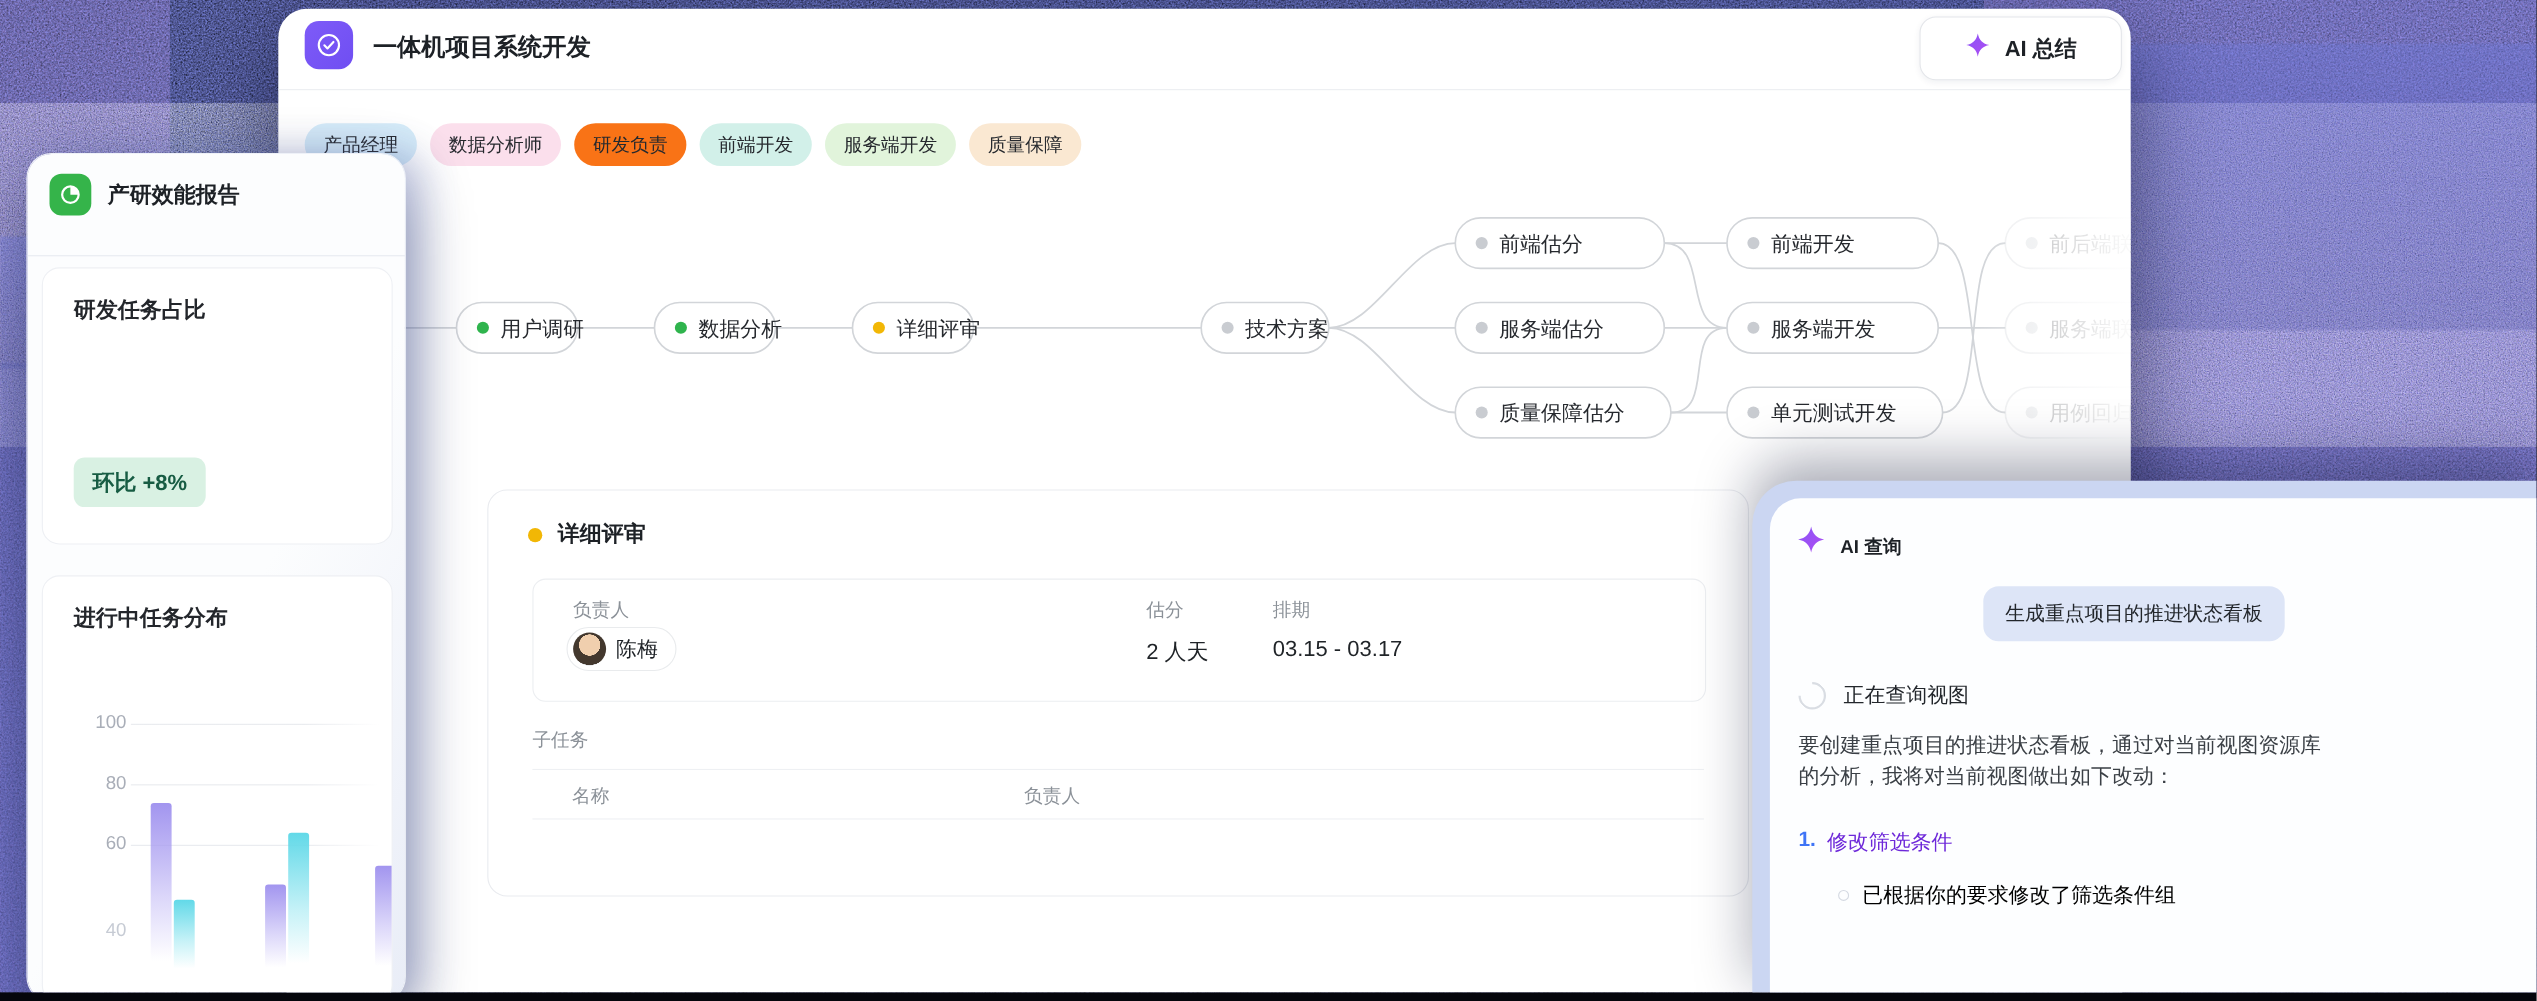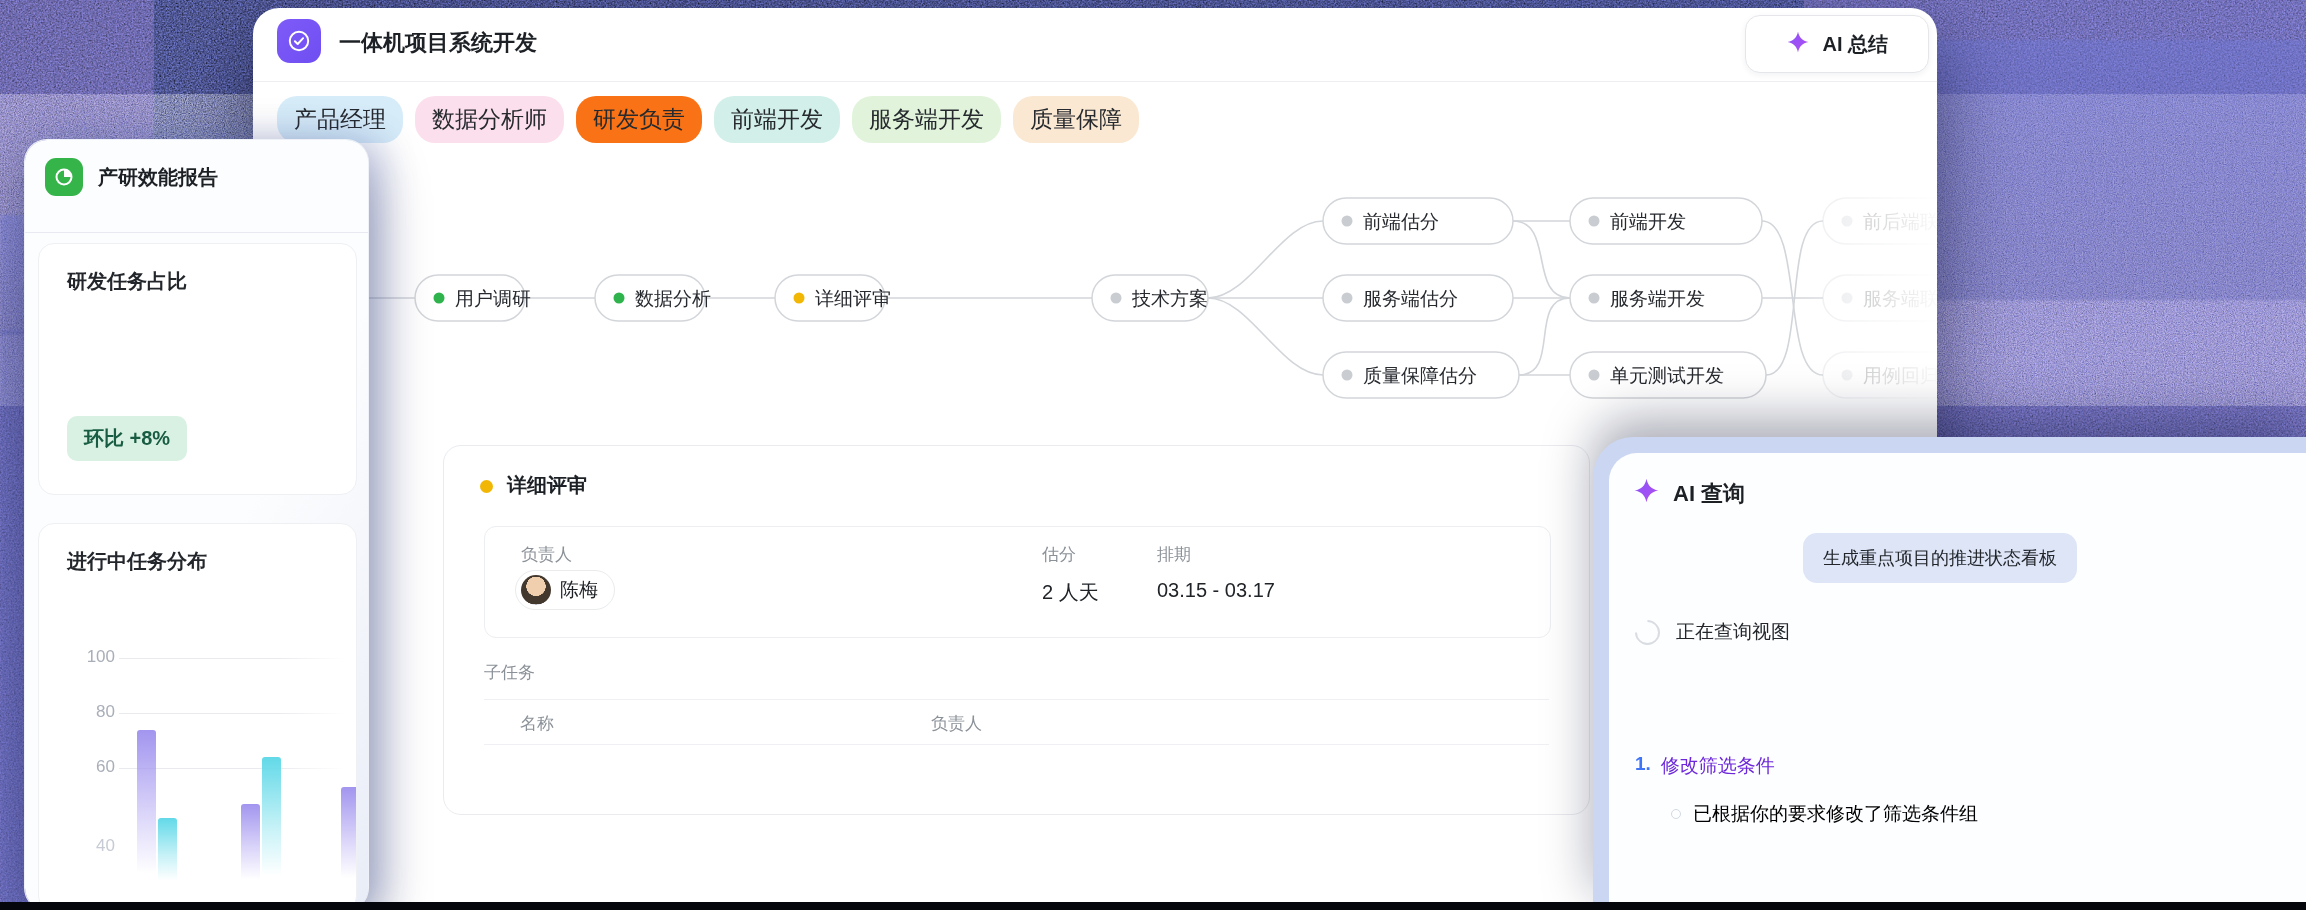--- a/index.html
+++ b/index.html
@@ -17,21 +17,21 @@
   
   #main-panel{left:253px;top:8px;width:1684px;height:902px;border-radius:26px;overflow:hidden;z-index:2;}
   #mp-icon{position:absolute;left:24px;top:11px;width:44px;height:44px;border-radius:13px;
            background:linear-gradient(135deg,#7e5bf8,#6f4ef2);display:flex;align-items:center;justify-content:center;}
   #mp-title{position:absolute;left:86px;top:20px;font-size:22px;font-weight:700;}
   #ai-btn{position:absolute;right:8px;top:7px;height:56px;padding:0 40px;border-radius:15px;border:1px solid #e4e6ea;
           background:#fff;display:flex;align-items:center;gap:12px;font-size:20px;font-weight:600;cursor:pointer;
           box-shadow:0 2px 6px rgba(20,30,60,.06);}
   #mp-divider{position:absolute;left:0;top:73px;width:100%;height:1px;background:#eceef1;}
   #tags{position:absolute;left:24px;top:88px;display:flex;gap:12px;}
-  .tag{padding:8px 17px;border-radius:20px;font-size:23px;font-weight:500;color:#26292e;white-space:nowrap;cursor:pointer;}
+  .tag{padding:8px 17px;border-radius:20px;font-size:17px;font-weight:500;color:#26292e;white-space:nowrap;cursor:pointer;margin-top:16px;}
   #flow{position:absolute;left:0;top:130px;}
   .flow-label{font-size:19px;fill:#26292e;}
   
   #detail-card{position:absolute;left:190px;top:437px;width:1145px;height:368px;border:1px solid #e9ebef;border-radius:18px;background:#fff;}
   #dc-dot{position:absolute;left:36px;top:34px;width:13px;height:13px;border-radius:50%;background:#f2b705;}
   #dc-title{position:absolute;left:63px;top:26px;font-size:20px;font-weight:600;}
   #info-card{position:absolute;left:40px;top:80px;width:1065px;height:110px;border:1px solid #eceef1;border-radius:12px;}
   .field-label{position:absolute;top:16px;font-size:17px;color:#8b9198;}
   .field-value{position:absolute;top:52px;font-size:20px;color:#202428;}
   #person-pill{position:absolute;left:30px;top:43px;display:flex;align-items:center;gap:9px;border:1px solid #e9ebed;
@@ -69,21 +69,21 @@
   .ytick{position:absolute;width:48px;text-align:right;font-size:17px;color:#a9aeb8;}
   .ytick.faint{color:#c6cbd4;}
   .gridline{position:absolute;left:80px;width:226px;height:1px;background:linear-gradient(90deg,#e8eaee 70%,rgba(232,234,238,0));}
   .bar{position:absolute;width:19px;border-radius:3px 3px 0 0;}
   .bar.p{background:linear-gradient(180deg,#a295ef 0%,rgba(177,166,243,.45) 55%,rgba(200,195,250,0) 92%);}
   .bar.t{background:linear-gradient(180deg,#62d9e8 0%,rgba(130,226,238,.45) 55%,rgba(180,240,246,0) 92%);}
   
   #ai-panel{position:absolute;left:1593px;top:437px;width:713px;height:473px;z-index:4;}
   #ai-rim{position:absolute;inset:0;background:#cbd6f2;border-radius:40px 0 0 0;box-shadow:0 -18px 50px rgba(10,15,45,.35);}
   #ai-inner{position:absolute;left:16px;top:16px;right:0;bottom:0;background:#fdfeff;border-radius:28px 0 0 0;}
-  #ai-header{position:absolute;left:24px;top:24px;display:flex;align-items:center;gap:13px;font-size:22px;font-weight:700;}
+  #ai-header{position:absolute;left:24px;top:24px;display:flex;align-items:flex-end;gap:13px;font-size:17px;font-weight:700;}
   #ai-bubble{position:absolute;right:229px;top:80px;background:#dde5f7;border-radius:14px;padding:13px 20px;
              font-size:18px;color:#22262b;white-space:nowrap;}
   #ai-status{position:absolute;left:26px;top:166px;display:flex;align-items:center;gap:16px;font-size:19px;color:#23272c;}
   .spinner{width:21px;height:21px;border-radius:50%;border:2.5px solid #d9dde3;border-top-color:transparent;transform:rotate(-45deg);}
   #ai-intro{position:absolute;left:26px;top:212px;width:478px;font-size:19px;line-height:28px;color:#3b4046;}
   #ai-step{position:absolute;left:26px;top:300px;font-size:19px;display:flex;gap:10px;}
   #ai-step .num{color:#3f74f6;font-weight:600;}
   #ai-step .txt{color:#6d28d9;}
   #ai-sub{position:absolute;left:62px;top:348px;display:flex;align-items:center;gap:12px;font-size:19px;color:#000000;}
   .ring{width:8px;height:8px;border-radius:50%;border:1.5px solid #d4d9e2;}
@@ -322,20 +322,21 @@
               <path d="M12 1.5C13.2 7.6 16.4 10.8 22.5 12 16.4 13.2 13.2 16.4 12 22.5 10.8 16.4 7.6 13.2 1.5 12 7.6 10.8 10.8 7.6 12 1.5Z" fill="url(#sg2)"></path>
             </svg>
         </span>
         <span>AI 查询</span>
       </div>
       <div id="ai-bubble">生成重点项目的推进状态看板</div>
       <div id="ai-status">
         <span class="spinner"></span>
         <span>正在查询视图</span>
       </div>
+      <div id="ai-intro">要创建重点项目的推进状态看板，通过对当前视图资源库的分析，我将对当前视图做出如下改动：</div>
       <div id="ai-step">
         <span class="num">1.</span>
         <span class="txt">修改筛选条件</span>
       </div>
       <div id="ai-sub">
         <span class="ring"></span>
         <span>已根据你的要求修改了筛选条件组</span>
       </div>
     </div>
   </div>

